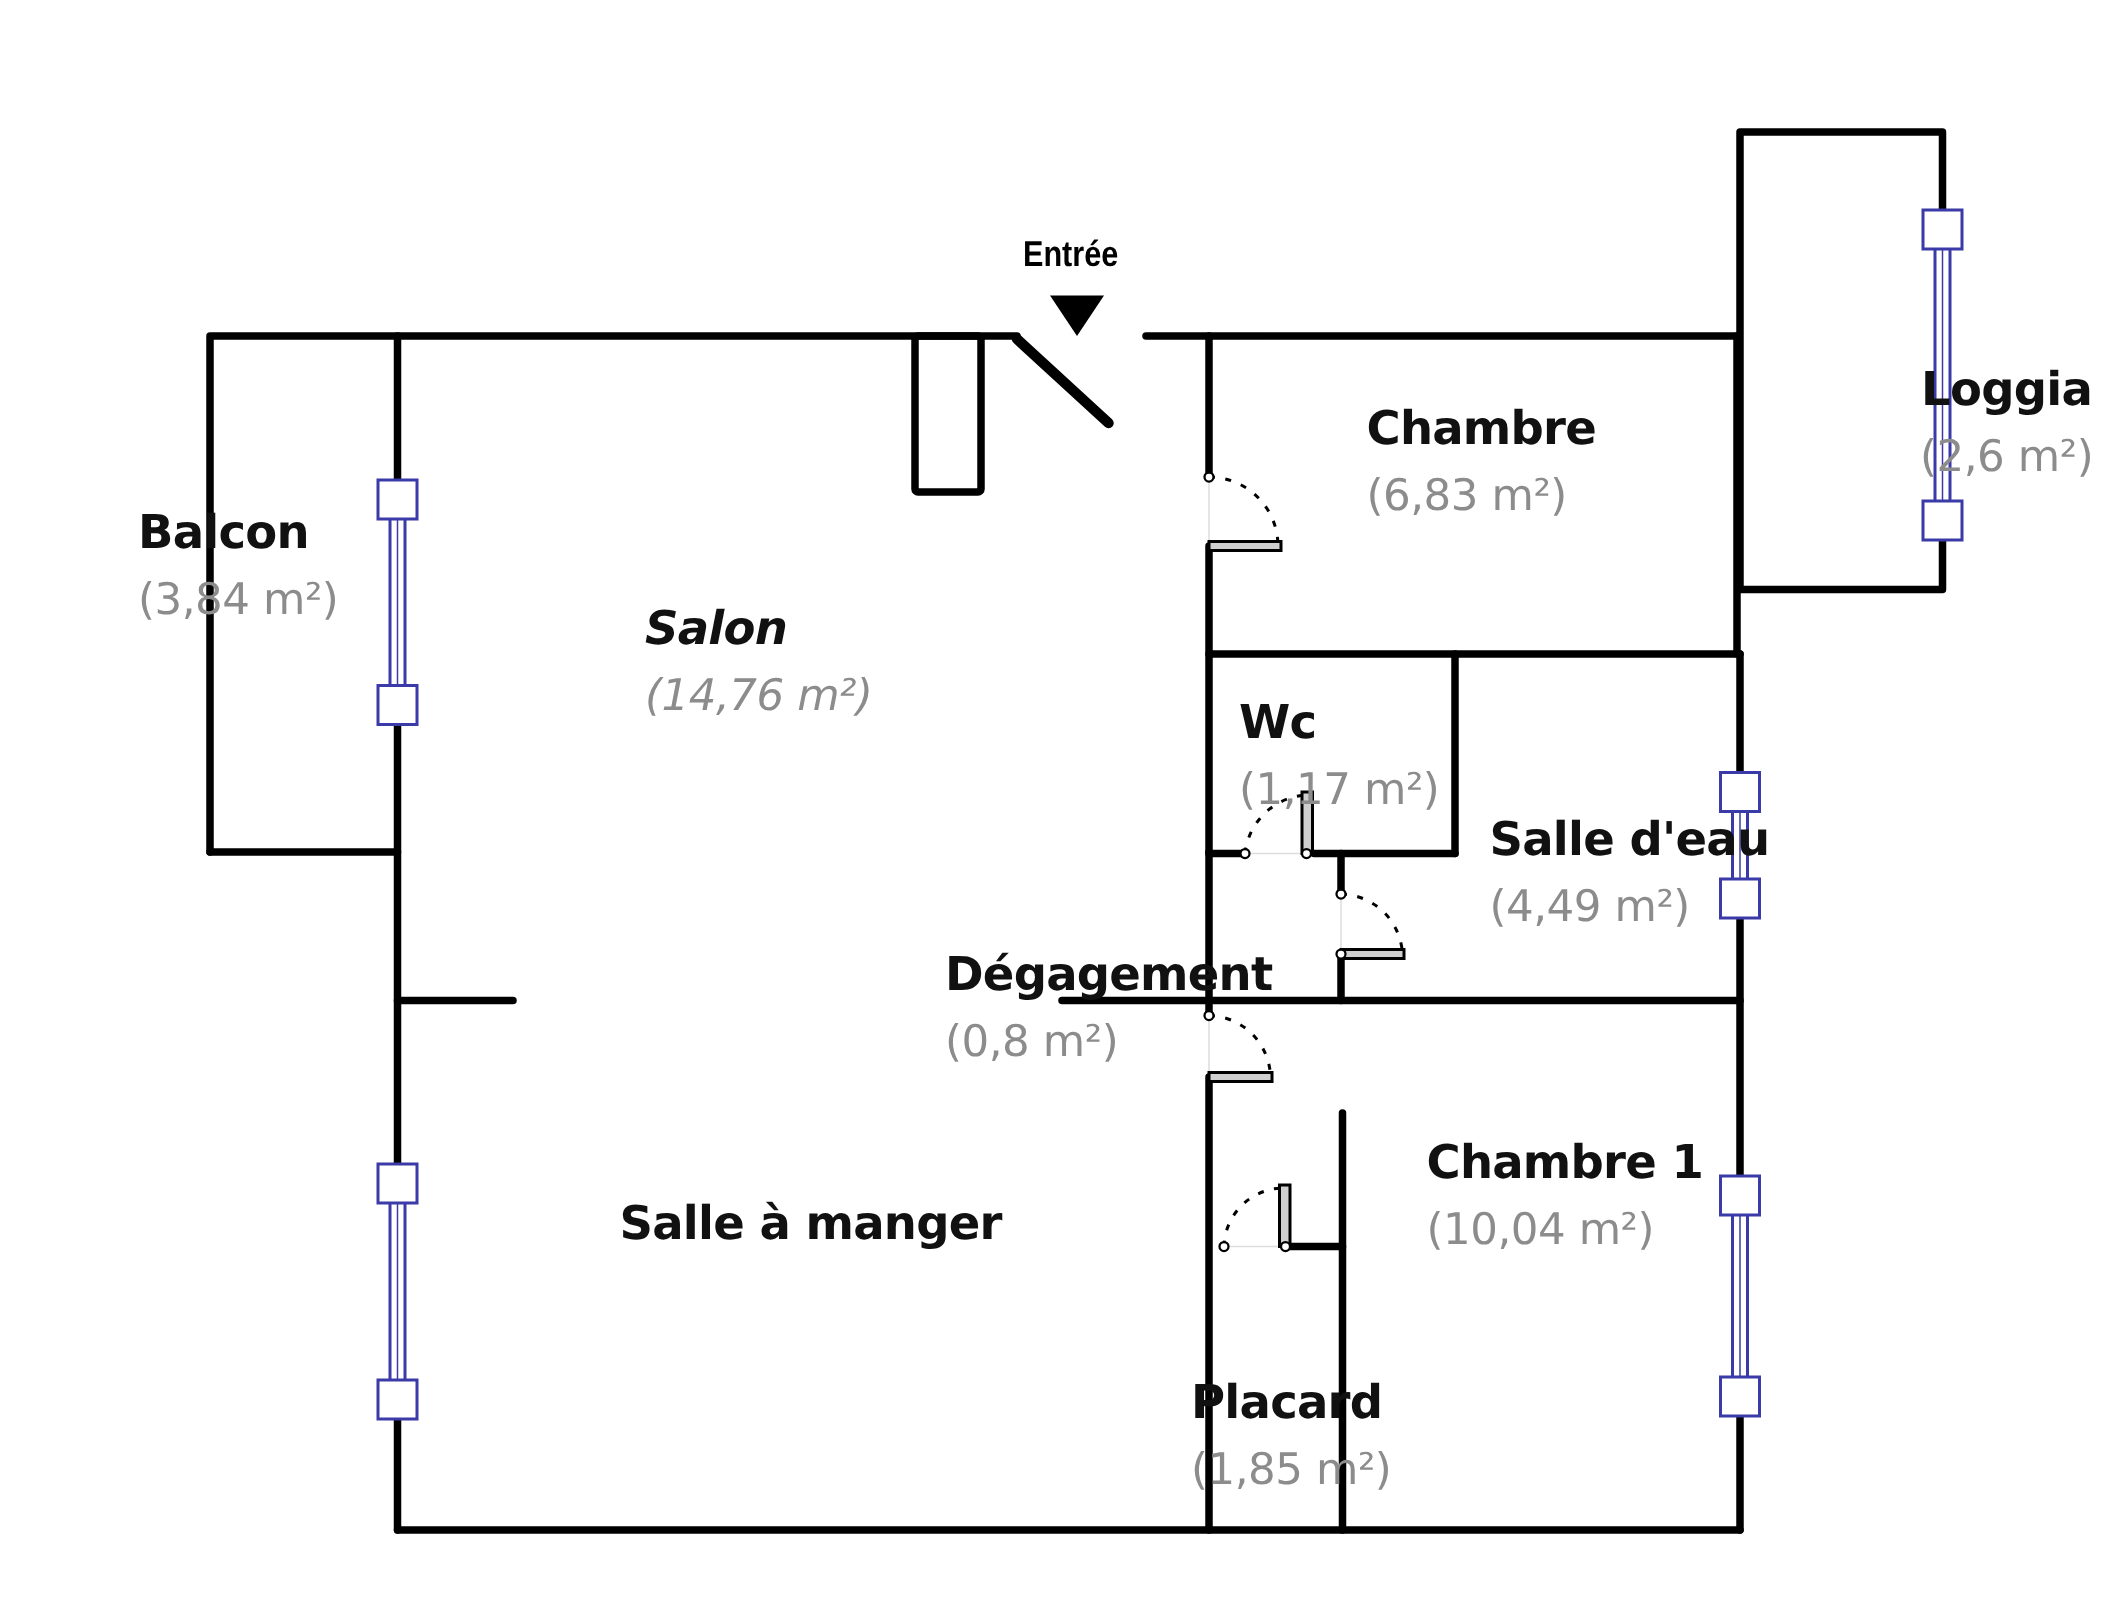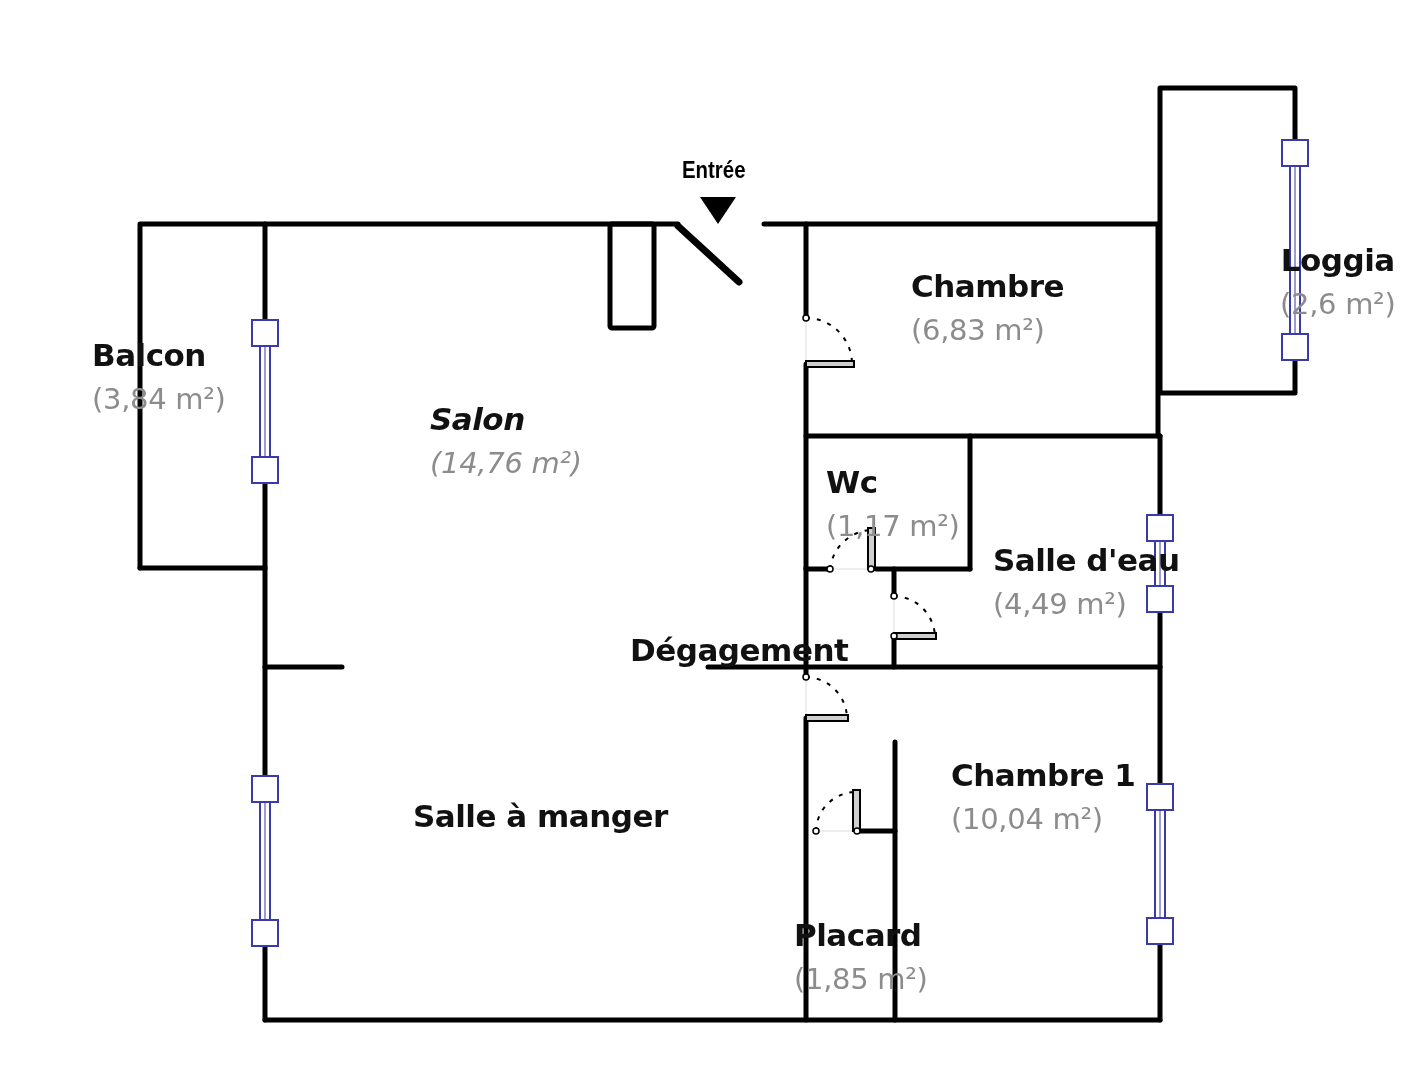--- a/index.html
+++ b/index.html
@@ -223,20 +223,21 @@
   <span class="room-area">(1,17 m²)</span>
 </div>
 
 <div class="label" style="left:993px; top:545px;">
   <span class="room-name">Salle d'eau</span>
   <span class="room-area">(4,49 m²)</span>
 </div>
 
 <div class="label" style="left:630px; top:635px;">
   <span class="room-name">Dégagement</span>
+  <span class="room-area">(0,8 m²)</span>
 </div>
 
 <div class="label" style="left:413px; top:801px;">
   <span class="room-name">Salle à manger</span>
 </div>
 
 <div class="label" style="left:951px; top:760px;">
   <span class="room-name">Chambre 1</span>
   <span class="room-area">(10,04 m²)</span>
 </div>

